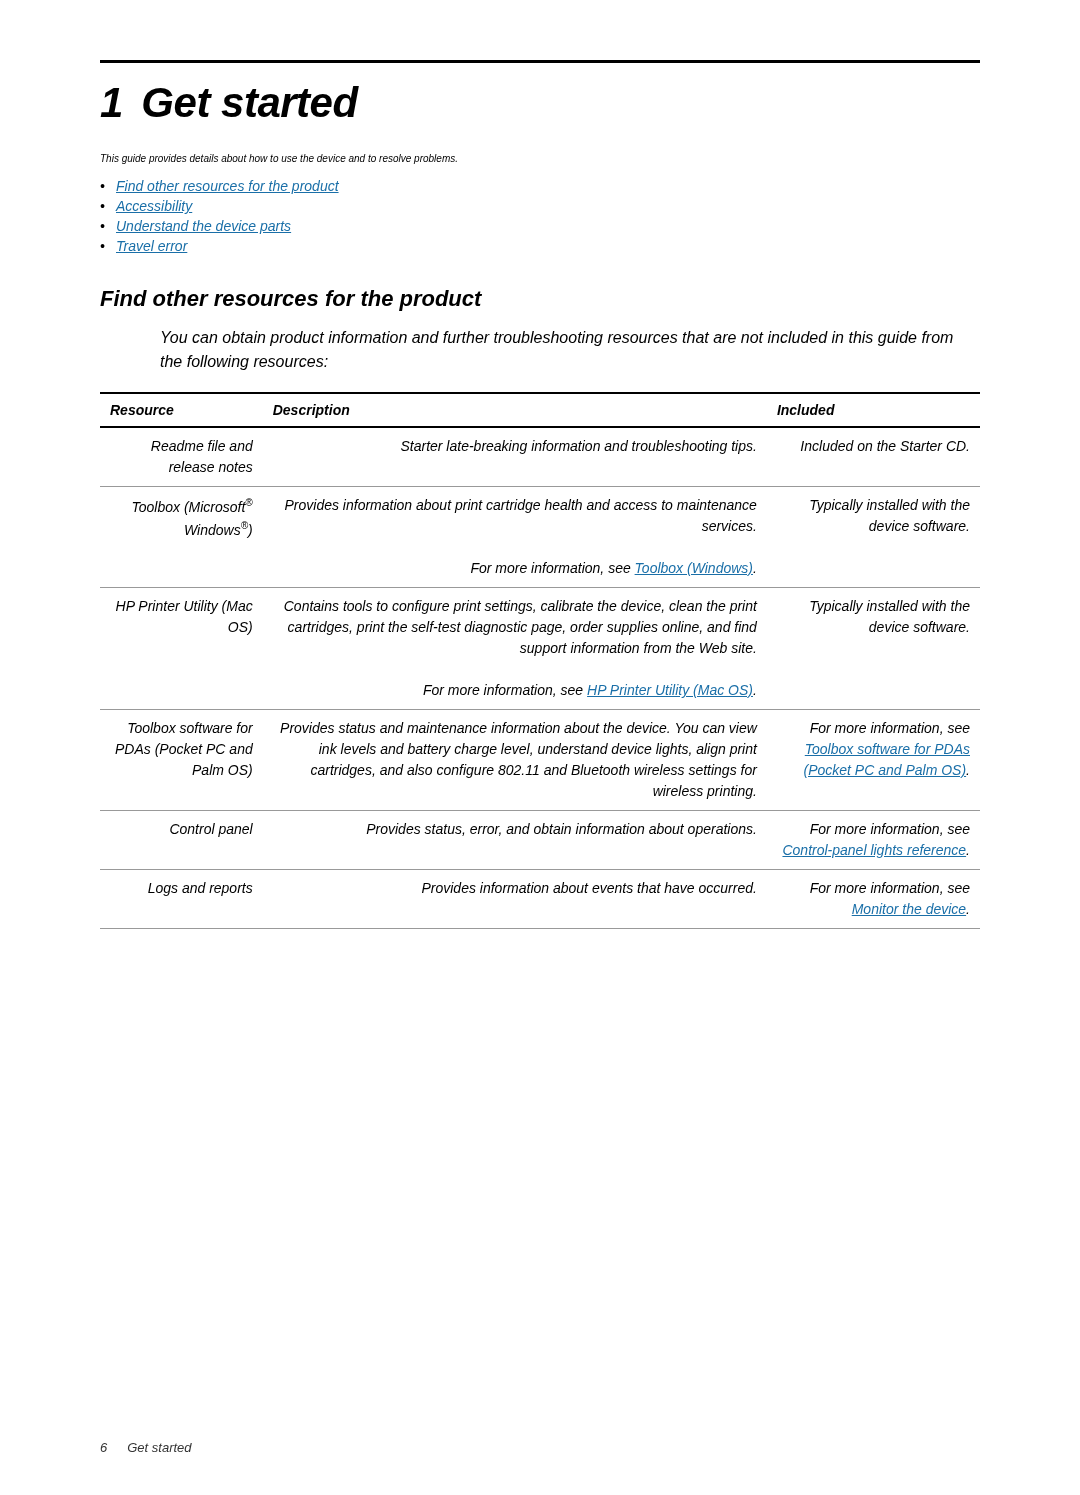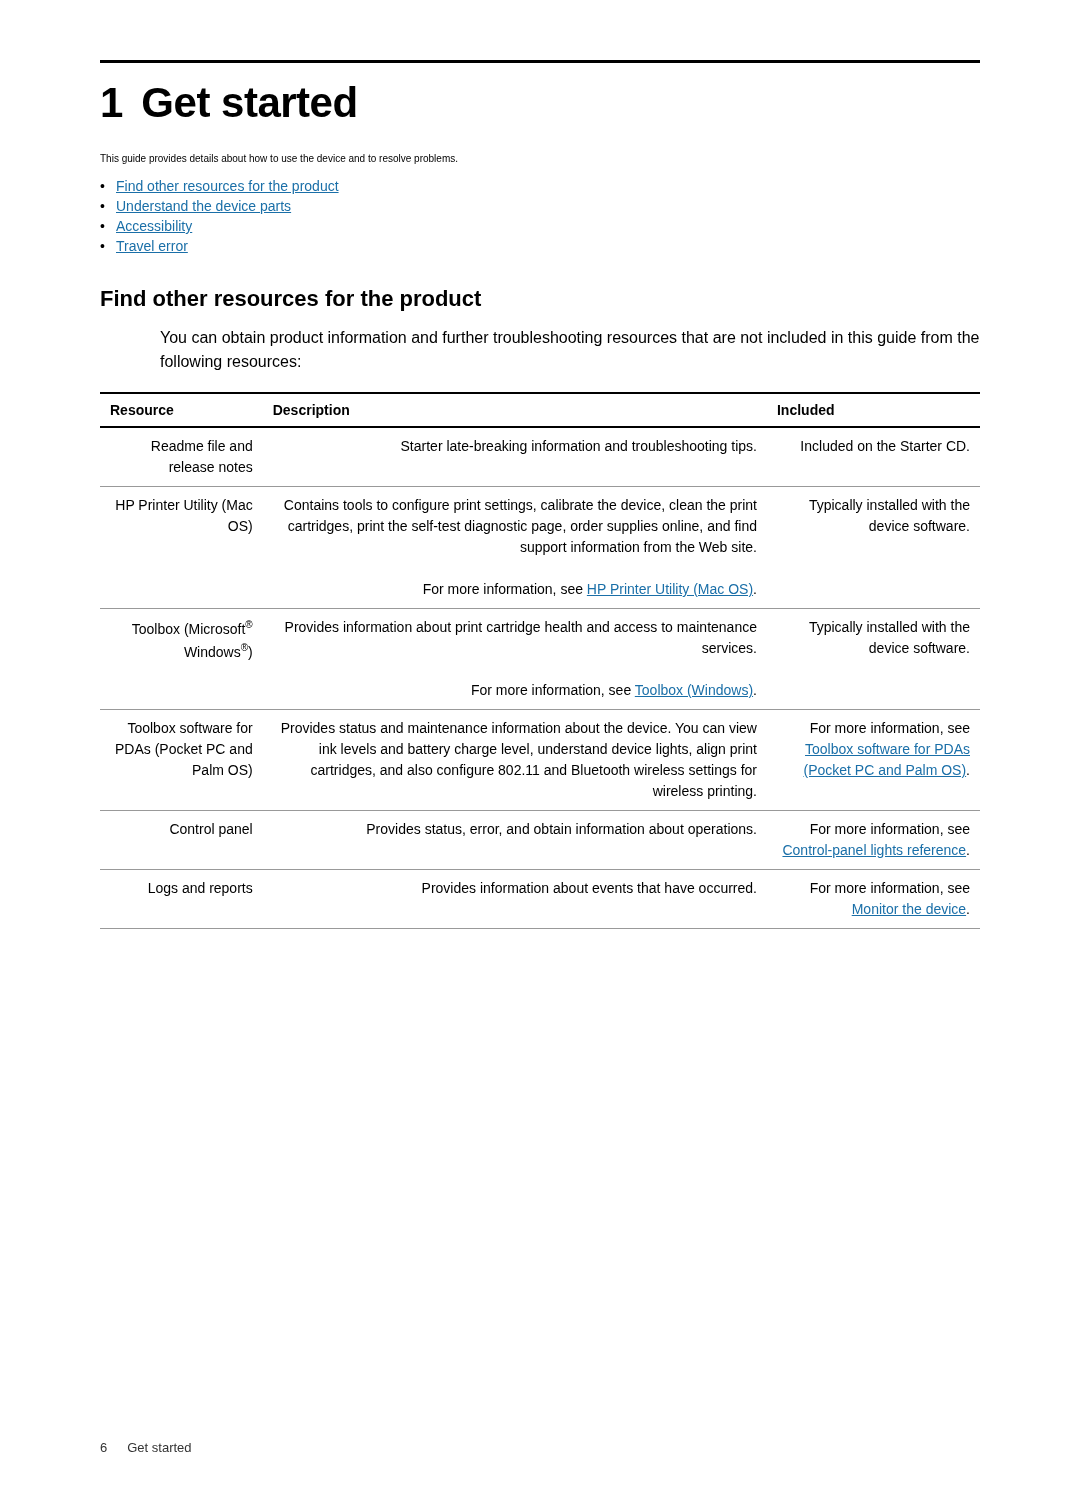--- a/index.html
+++ b/index.html
@@ -1,15 +1,15 @@
 <!DOCTYPE html>
 <html><head>
   <meta charset="utf-8">
   <style>
-    * { margin: 0; padding: 0; box-sizing: border-box; }
+    * { margin: 0; padding: 0; box-sizing: border-box; font-style: italic; }
     body {
       font-family: Arial, Helvetica, sans-serif;
       font-size: 14px;
       color: #000;
       background: #fff;
       width: 1080px;
       min-height: 1495px;
       padding: 60px 100px 80px 100px;
     }
     .chapter-header {
@@ -115,22 +115,22 @@
 <body>
 
 <div class="chapter-header">
   <span class="chapter-number">1</span><span class="chapter-title">Get started</span>
 </div>
 
 <p class="intro-text">This guide provides details about how to use the device and to resolve problems.</p>
 
 <ul class="toc-list">
   <li><a href="#find-resources">Find other resources for the product</a></li>
+  <li><a href="#accessibility">Accessibility</a></li>
   <li><a href="#device-parts">Understand the device parts</a></li>
-  <li><a href="#accessibility">Accessibility</a></li>
   <li><a href="#travel-tips">Travel error</a></li>
 </ul>
 
 <h2 class="section-title" id="find-resources">Find other resources for the product</h2>
 
 <p class="section-intro">You can obtain product information and further troubleshooting resources that are not included in this guide from the following resources:</p>
 
 <table>
   <thead>
     <tr>
@@ -139,32 +139,32 @@
       <th>Included</th>
     </tr>
   </thead>
   <tbody>
     <tr>
       <td>Readme file and release notes</td>
       <td>Starter late-breaking information and troubleshooting tips.</td>
       <td>Included on the Starter CD.</td>
     </tr>
     <tr>
+      <td>Toolbox (Microsoft<sup>®</sup> Windows<sup>®</sup>)</td>
+      <td>
+        Provides information about print cartridge health and access to maintenance services.<br><br>
+        For more information, see <a href="#toolbox-windows">Toolbox (Windows)</a>.
+      </td>
+      <td>Typically installed with the device software.</td>
+    </tr>
+    <tr>
       <td>HP Printer Utility (Mac OS)</td>
       <td>
         Contains tools to configure print settings, calibrate the device, clean the print cartridges, print the self-test diagnostic page, order supplies online, and find support information from the Web site.<br><br>
         For more information, see <a href="#hp-printer-utility">HP Printer Utility (Mac OS)</a>.
-      </td>
-      <td>Typically installed with the device software.</td>
-    </tr>
-    <tr>
-      <td>Toolbox (Microsoft<sup>®</sup> Windows<sup>®</sup>)</td>
-      <td>
-        Provides information about print cartridge health and access to maintenance services.<br><br>
-        For more information, see <a href="#toolbox-windows">Toolbox (Windows)</a>.
       </td>
       <td>Typically installed with the device software.</td>
     </tr>
     <tr>
       <td>Toolbox software for PDAs (Pocket PC and Palm OS)</td>
       <td>
         Provides status and maintenance information about the device. You can view ink levels and battery charge level, understand device lights, align print cartridges, and also configure 802.11 and Bluetooth wireless settings for wireless printing.
       </td>
       <td>
         For more information, see <a href="#toolbox-pdas">Toolbox software for PDAs (Pocket PC and Palm OS)</a>.

